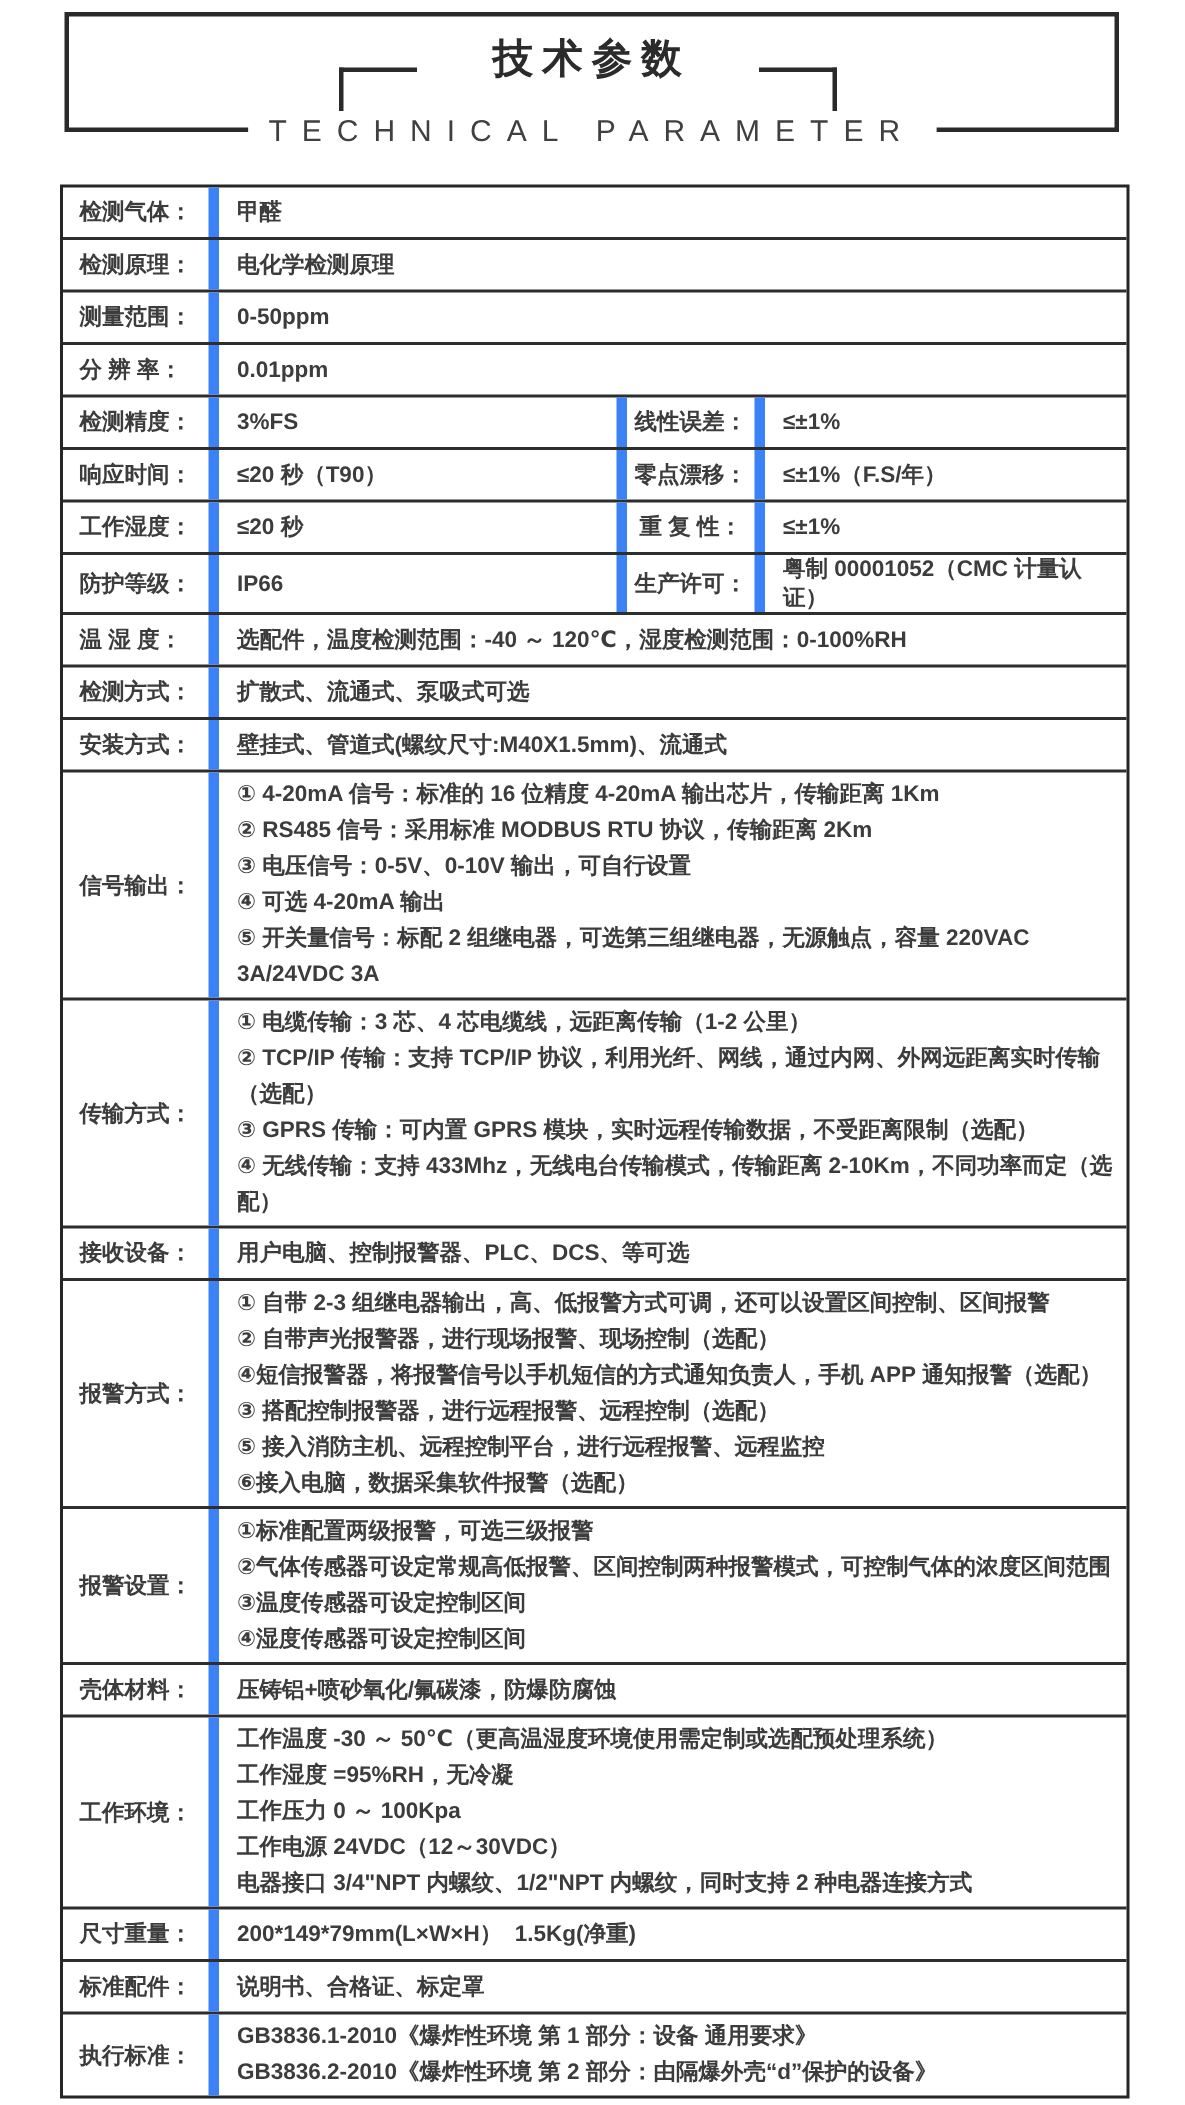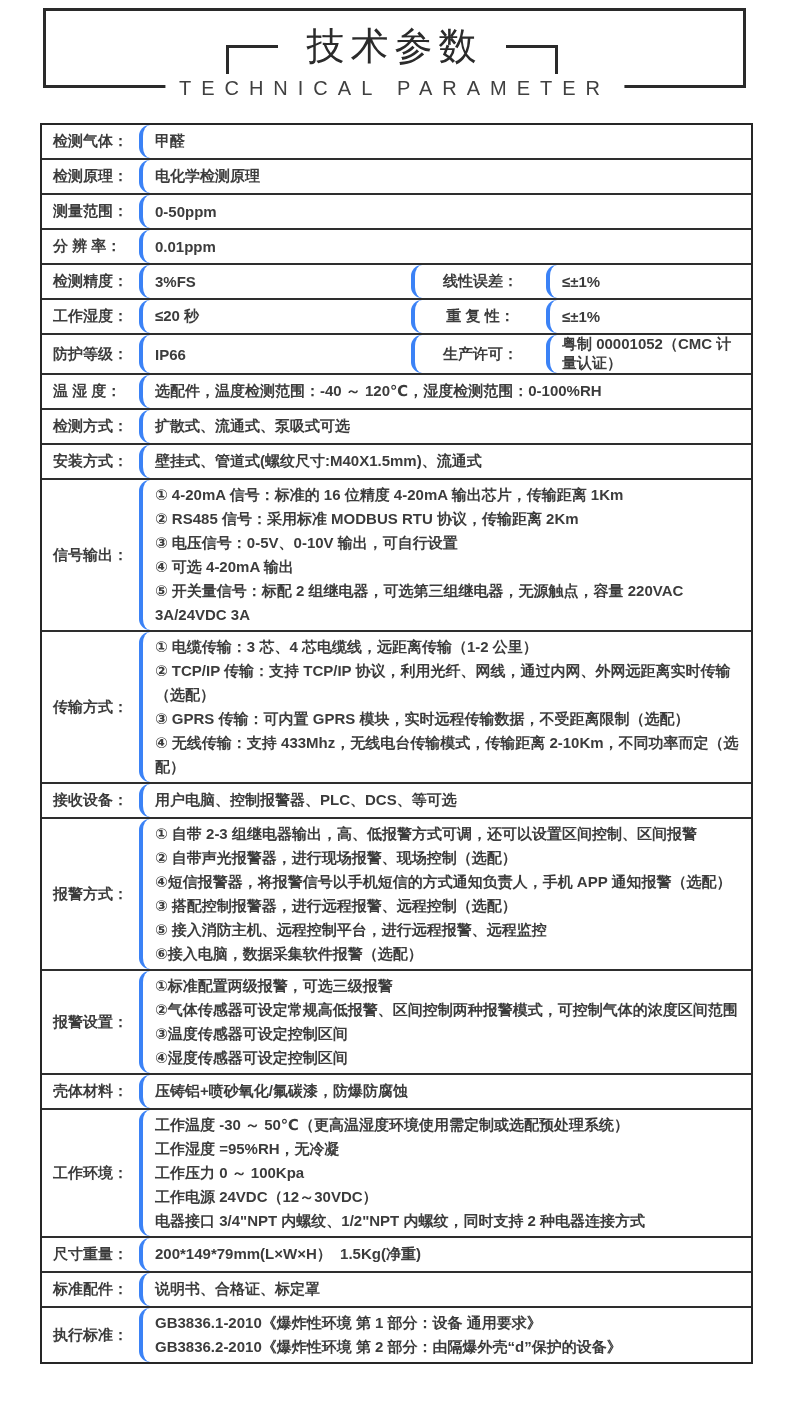--- a/index.html
+++ b/index.html
@@ -13,21 +13,21 @@
   
   .hdr-box {
     position: absolute; left: 43px; top: 8px;
     width: 703px; height: 80px;
     border: 3px solid #2a2a2a;
     box-sizing: border-box;
   }
   .hdr-title {
     position: absolute; top: 10px; left: 0; width: 100%;
     text-align: center;
-    font-size: 38px; font-weight: normal; letter-spacing: 6px;
+    font-size: 27px; font-weight: bold; letter-spacing: 6px;
     color: #2b2b2b; white-space: nowrap;
   }
   .bracket {
     position: absolute; top: 34px; width: 52px; height: 30px;
     box-sizing: border-box;
   }
   .bracket.left  { left: 180px;  border-top: 3px solid #2a2a2a; border-left: 3px solid #2a2a2a; }
   .bracket.right { right: 185px; border-top: 3px solid #2a2a2a; border-right: 3px solid #2a2a2a; }
   .hdr-sub {
     position: absolute; bottom: -17px; left: 50%; transform: translateX(-50%);
@@ -45,25 +45,25 @@
     font-size: 15px; font-weight: bold; color: #3c3c3c;
   }
   .row { display: flex; align-items: stretch; }
   .row + .row { border-top: 2px solid #2e2e2e; }
   .c {
     box-sizing: border-box;
     display: flex; align-items: center;
     min-height: 33px;
     white-space: pre-wrap;
   }
-  .c + .c { border-left: 4px solid #3b82f6; border-radius: 11px; }
+  .c + .c { border-left: 7px solid #3b82f6; }
   .c-label  { width: 97px; padding-left: 11px; flex: none; }
   .c-value  { flex: 1 1 auto; padding-left: 12px; padding-right: 6px; }
   .c-value-fixed { flex: none; width: 272px; }
-  .c-label2 { width: 135px; justify-content: center; padding-left: 0; }
+  .c-label2 { width: 92px; justify-content: center; padding-left: 0; }
   .c-lines  {
     flex: 1 1 auto; display: block;
     padding: 3px 8px 3px 12px;
     line-height: 24px;
   }
   .line { white-space: pre-wrap; }
 </style>
 </head>
 <body>
 
@@ -91,20 +91,26 @@
       </div>
       <div class="row">
         <div class="c c-label">分 辨 率：</div>
         <div class="c c-value">0.01ppm</div>
       </div>
       <div class="row">
         <div class="c c-label">检测精度：</div>
         <div class="c c-value c-value-fixed">3%FS</div>
         <div class="c c-label c-label2">线性误差：</div>
         <div class="c c-value">≤±1%</div>
+      </div>
+      <div class="row">
+        <div class="c c-label">响应时间：</div>
+        <div class="c c-value c-value-fixed">≤20 秒（T90）</div>
+        <div class="c c-label c-label2">零点漂移：</div>
+        <div class="c c-value">≤±1%（F.S/年）</div>
       </div>
       <div class="row">
         <div class="c c-label">工作湿度：</div>
         <div class="c c-value c-value-fixed">≤20 秒</div>
         <div class="c c-label c-label2">重 复 性：</div>
         <div class="c c-value">≤±1%</div>
       </div>
       <div class="row">
         <div class="c c-label">防护等级：</div>
         <div class="c c-value c-value-fixed">IP66</div>

